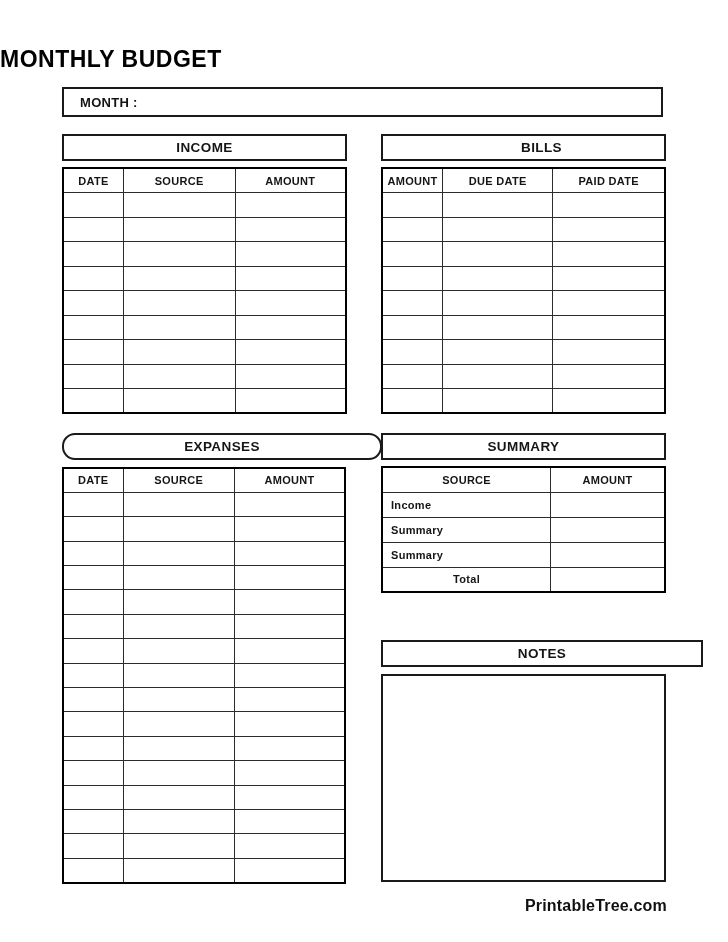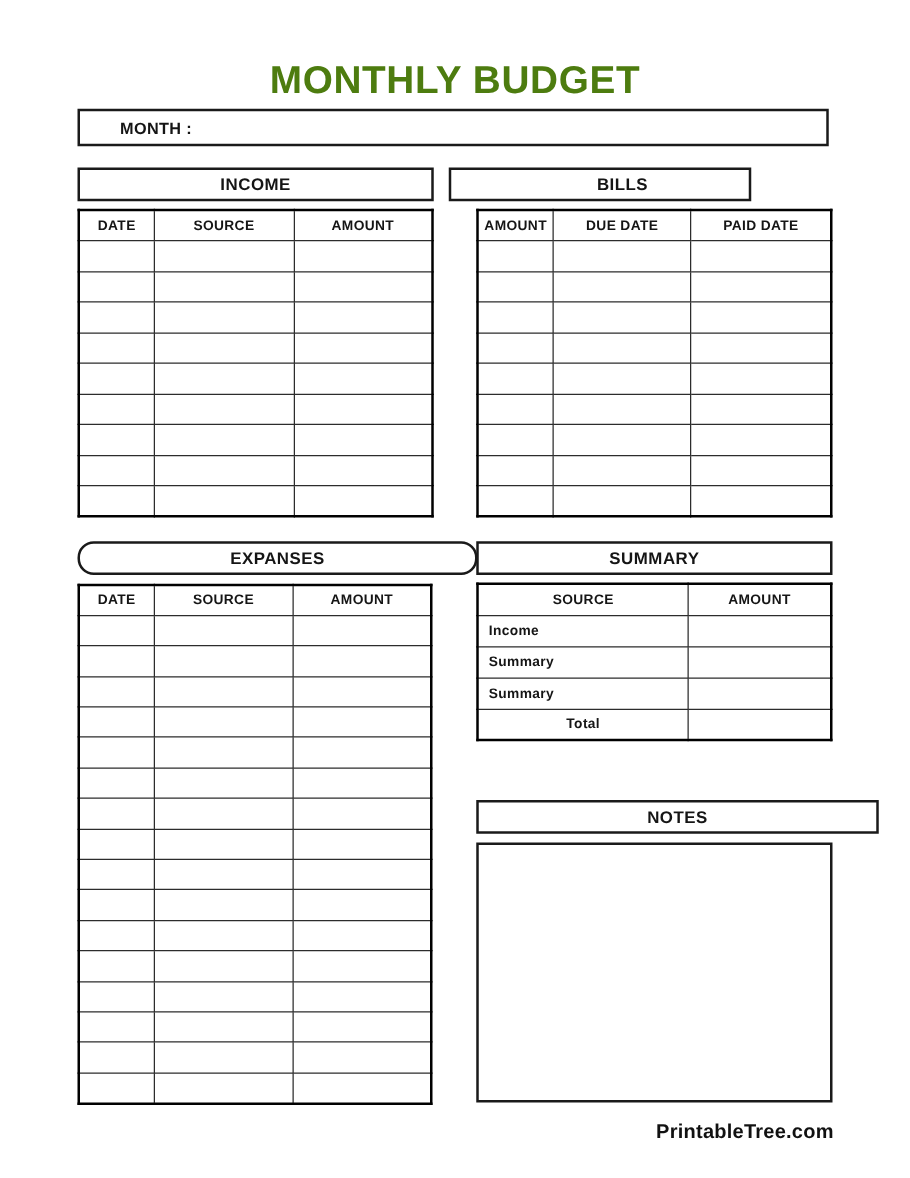--- a/index.html
+++ b/index.html
@@ -10,51 +10,51 @@
     width: 728px;
     height: 942px;
     background: var(--paper);
     font-family: "Liberation Sans", sans-serif;
     color: var(--ink);
     overflow: hidden;
   }
   .page-title {
     position: absolute;
     top: 46px; left: 0; width: 100%;
-    text-align: center;
-    font-size: 31px;
+    text-align: left;
+    font-size: 23px;
     font-weight: bold;
     letter-spacing: 0.5px;
-    color: #4d7c0f;
+    color: #000000;
   }
   .month-box {
     position: absolute;
     left: 62px; top: 87px;
     width: 601px; height: 30px;
     border: 2px solid #1a1a1a;
     display: flex;
     align-items: center;
-    padding-left: 32px;
+    padding-left: 16px;
   }
   .month-label { font-size: 13px; font-weight: bold; letter-spacing: 0.3px; }
   .month-value { font-size: 13px; margin-left: 8px; }
 
   .section-header {
     position: absolute;
     height: 27px;
     border: 2px solid #1a1a1a;
     display: flex;
     align-items: center;
     justify-content: center;
     font-size: 13.5px;
     font-weight: bold;
     letter-spacing: 0.4px;
   }
   .hdr-income   { left: 62px;  top: 134px; width: 285px; }
-  .hdr-bills    { left: 359px; top: 134px; width: 242px; padding-left: 36px; }
+  .hdr-bills    { left: 381px; top: 134px; width: 285px; padding-left: 36px; }
   .hdr-expanses { left: 62px;  top: 433px; width: 320px; border-radius: 13px; }
   .hdr-summary  { left: 381px; top: 433px; width: 285px; }
   .hdr-notes    { left: 381px; top: 640px; width: 322px; }
 
   table.grid {
     position: absolute;
     border-collapse: collapse;
     table-layout: fixed;
     border: 2px solid #000000;
     background: var(--paper);

